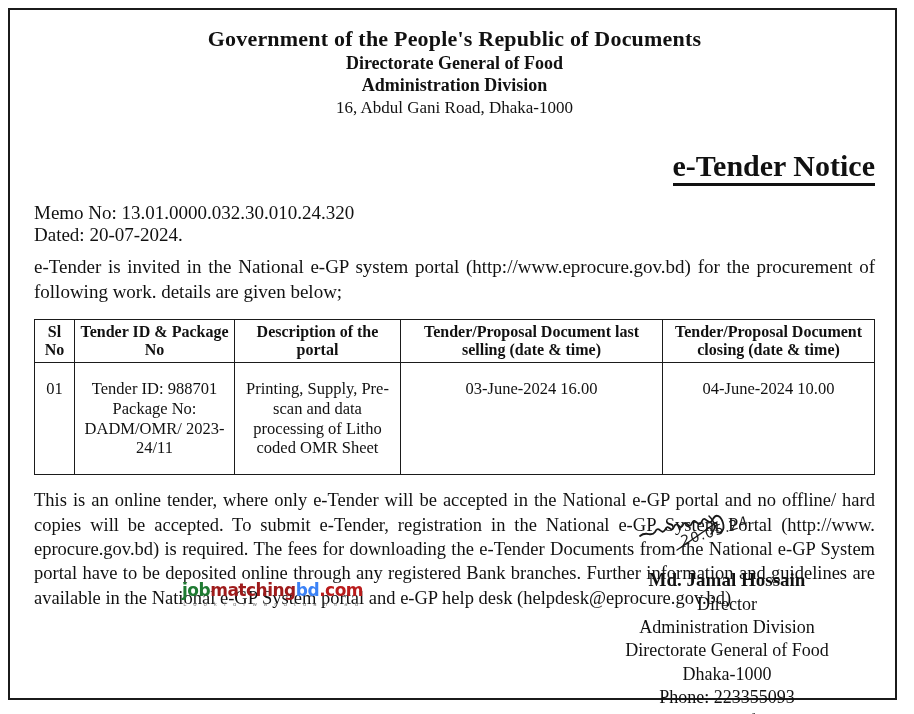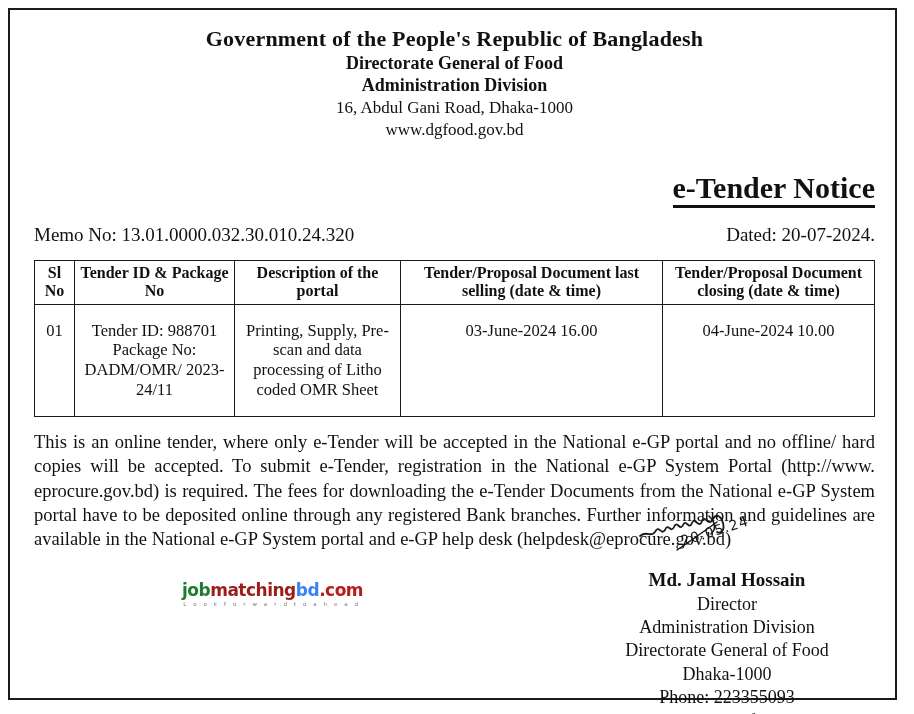--- a/index.html
+++ b/index.html
@@ -76,20 +76,21 @@
     line-height: 1.1;
   }
 
   
   .memo-row {
     display: flex;
     justify-content: space-between;
     align-items: baseline;
     margin-top: 16px;
     font-size: 19px;
+    flex-direction: column;
   }
 
   .intro {
     margin-top: 8px;
     font-size: 19px;
     line-height: 1.33;
     text-align: justify;
   }
 
   
@@ -200,36 +201,36 @@
     font-size: 19px;
   }
 </style>
 </head>
 <body>
 
 <div class="page">
   <div class="inner">
 
     <div class="letterhead">
-      <div class="lh-org">Government of the People's Republic of Bangladesh</div>
+      <div class="lh-org">Government of the People's Republic of Documents</div>
       <div class="lh-dept">Directorate General of Food</div>
       <div class="lh-div">Administration Division</div>
       <div class="lh-addr">16, Abdul Gani Road, Dhaka-1000</div>
-      <div class="lh-web">www.dgfood.gov.bd</div>
     </div>
 
     <div class="notice-title-wrap">
       <span class="notice-title">e-Tender Notice</span>
     </div>
 
     <div class="memo-row">
       <span>Memo No: 13.01.0000.032.30.010.24.320</span>
       <span>Dated: 20-07-2024.</span>
     </div>
 
+    <div class="intro">e-Tender is invited in the National e-GP system portal (http://www.eprocure.gov.bd) for the procurement of following work. details are given below;</div>
 
     <table class="tender">
       <colgroup>
         <col class="col-sl">
           <col class="col-tid">
           <col class="col-desc">
           <col class="col-sell">
           <col class="col-close">
       </colgroup>
       <thead>

